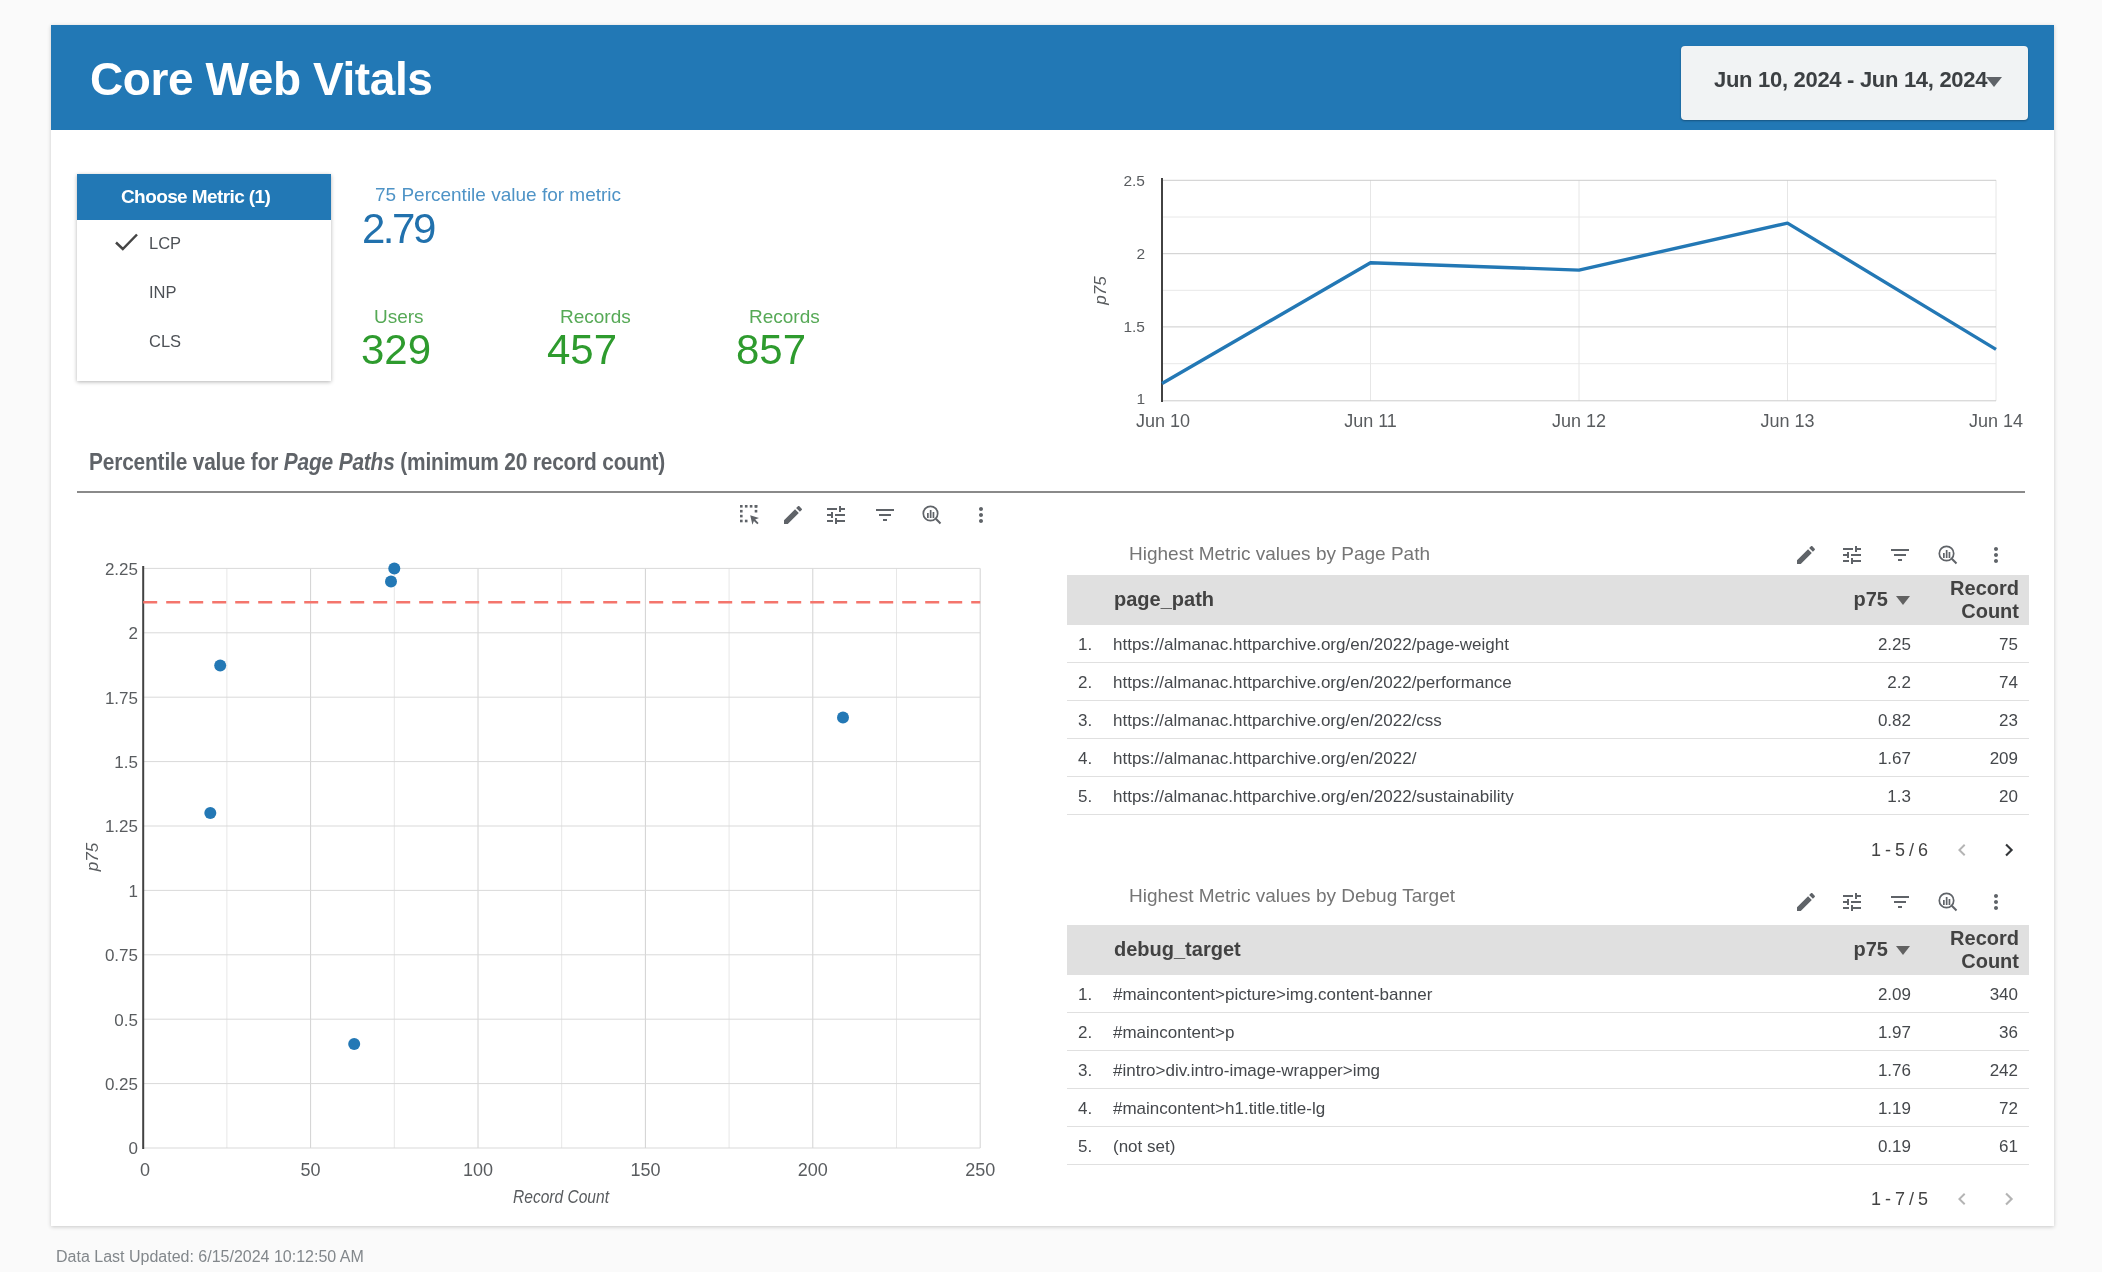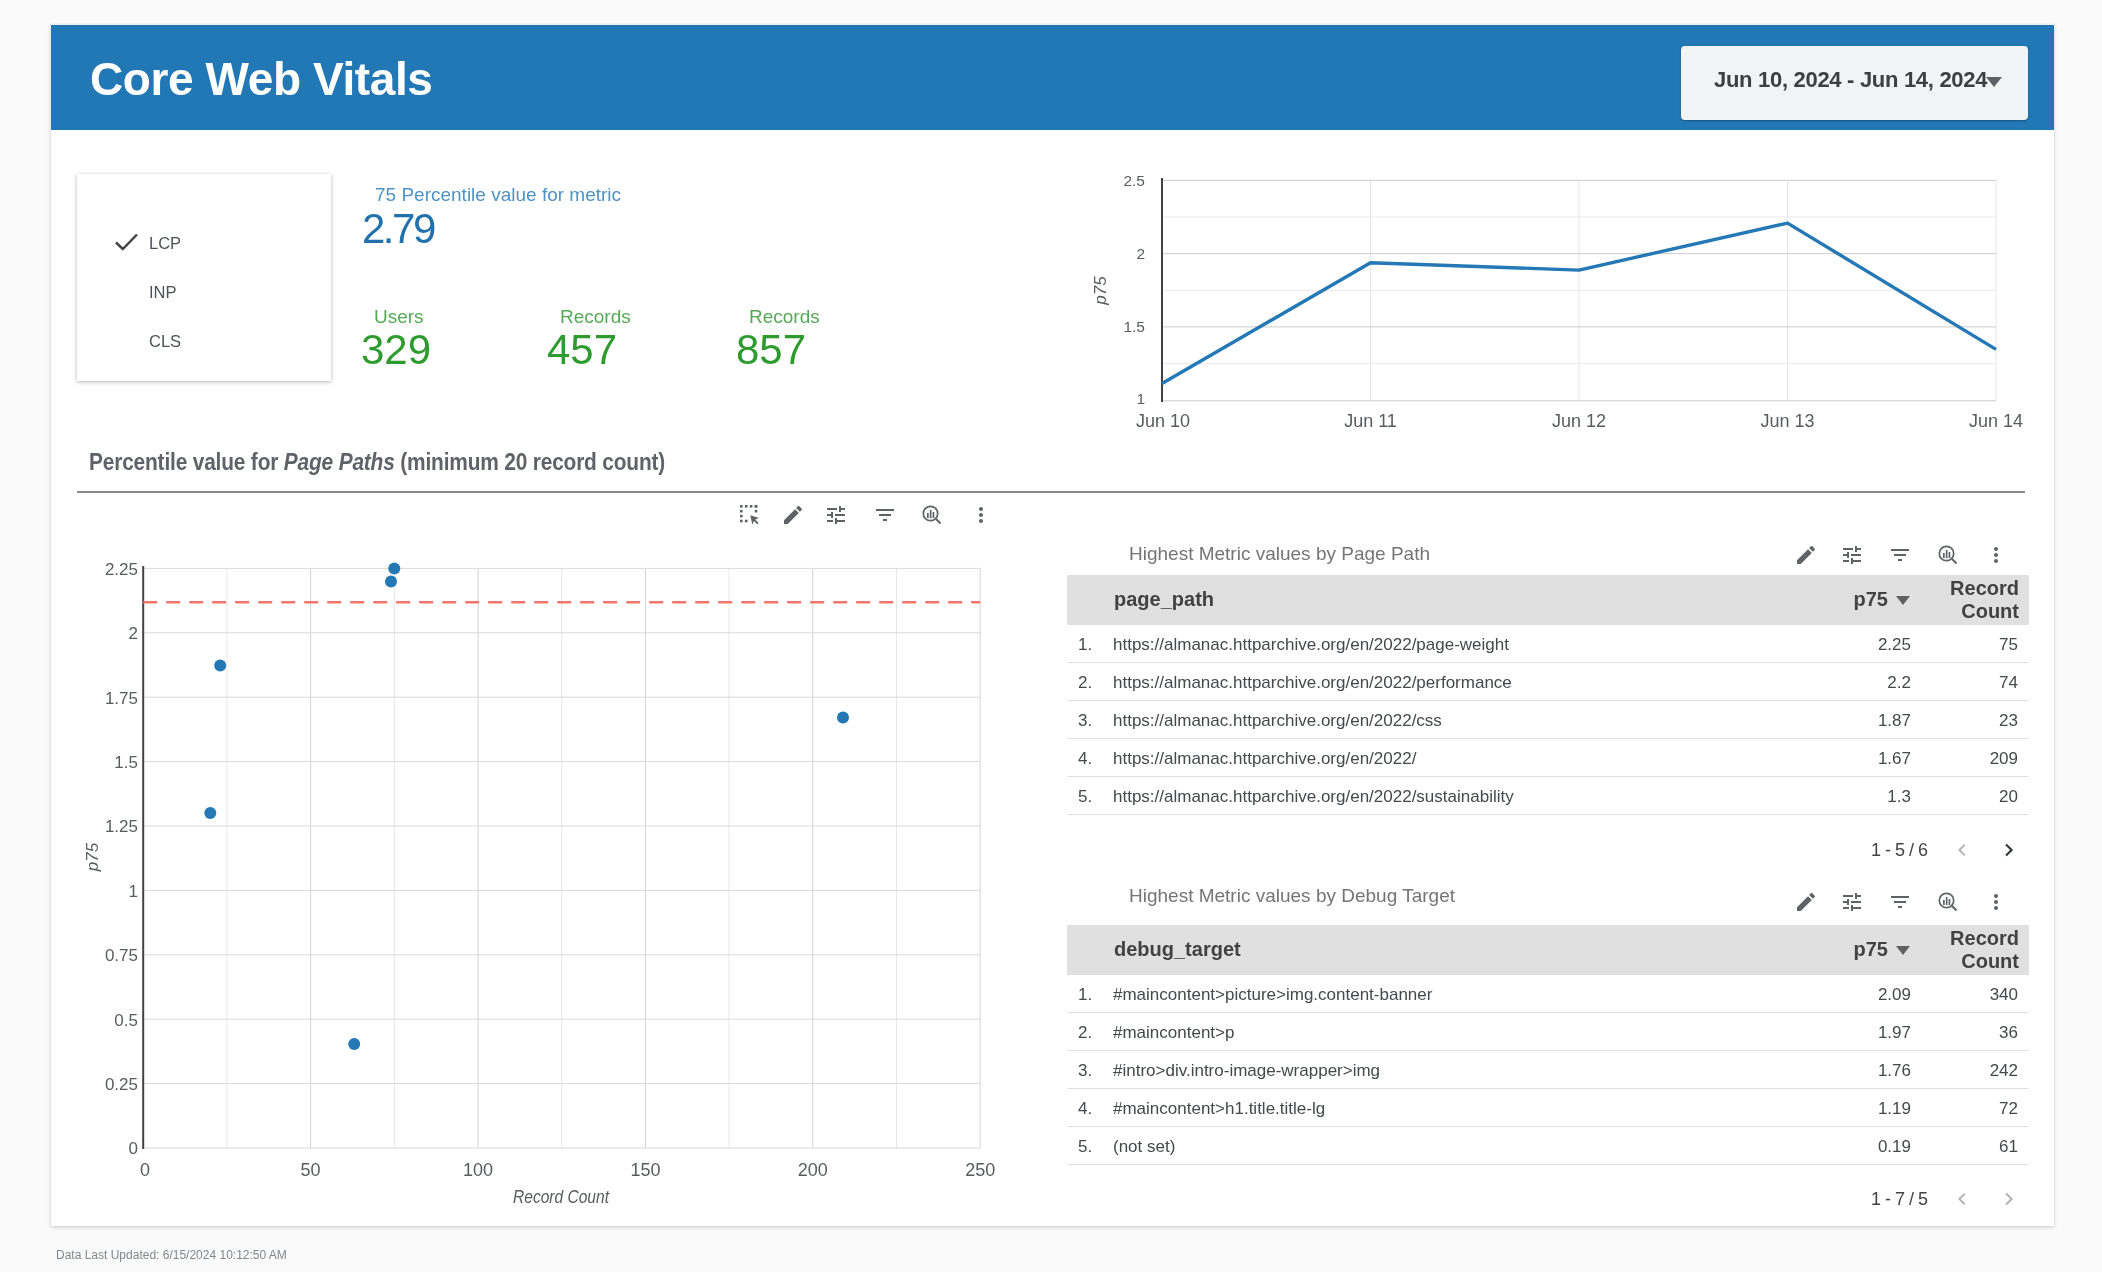--- a/index.html
+++ b/index.html
@@ -36,35 +36,36 @@
   .thead { width:962px; height:50px; background:#e0e0e0; position:absolute; left:1067px; }
   .th { position:absolute; font-weight:bold; font-size:20px; color:#424242; }
   .trow { position:absolute; left:1067px; width:962px; height:38px; font-size:17px; color:#45484c; border-bottom:1px solid #e0e0e0; }
   .rnum { position:absolute; left:11px; top:10px; }
   .rurl { position:absolute; left:46px; top:10px; }
   .rp75 { position:absolute; right:118px; top:10px; }
   .rcnt { position:absolute; right:11px; top:10px; }
   .pgtxt { position:absolute; font-size:18px; letter-spacing:-0.5px; color:#424242; }
   .tri { position:absolute; width:0; height:0; border-left:7px solid transparent;
     border-right:7px solid transparent; border-top:9px solid #616161; }
-  .footer { left:56px; top:1248px; font-size:12px; color:#82878b; }
+  .footer { left:56px; top:1248px; font-size:16px; color:#82878b; }
   svg { display:block; }
   svg text { font-family:"Liberation Sans", sans-serif; }
 </style>
 </head>
 <body>
 <div class="abs card"></div>
 <div class="abs topbar"></div>
 <div class="abs title">Core Web Vitals</div>
 <div class="abs datebtn">
     <span class="txt">Jun 10, 2024 - Jun 14, 2024</span>
     <span class="caret"></span>
   </div>
 
 <div class="abs mpanel">
+  <div class="mhead">Choose Metric (1)</div>
   <svg style="position:absolute;left:37px;top:58px" width="25" height="20" viewBox="0 0 25 20">
     <path d="M2 10.5 L8.8 17 L23 2.5" stroke="#454545" stroke-width="2.5" fill="none"></path>
   </svg>
   <div class="mitem" style="top:60px">LCP</div>
   <div class="mitem" style="top:109px">INP</div>
   <div class="mitem" style="top:158px">CLS</div>
 </div>
 
 <div class="abs sclabel blue-label" style="left:363px;top:184px">75 Percentile value for metric</div>
 <div class="abs scvalue blue-value" style="left:362px;top:205px;letter-spacing:-2.5px">2.79</div>
@@ -254,21 +255,21 @@
   </div>
 <div class="trow" style="top:663px">
     <span class="rnum">2.</span>
     <span class="rurl">https://almanac.httparchive.org/en/2022/performance</span>
     <span class="rp75">2.2</span>
     <span class="rcnt">74</span>
   </div>
 <div class="trow" style="top:701px">
     <span class="rnum">3.</span>
     <span class="rurl">https://almanac.httparchive.org/en/2022/css</span>
-    <span class="rp75">1.87</span>
+    <span class="rp75">0.82</span>
     <span class="rcnt">23</span>
   </div>
 <div class="trow" style="top:739px">
     <span class="rnum">4.</span>
     <span class="rurl">https://almanac.httparchive.org/en/2022/</span>
     <span class="rp75">1.67</span>
     <span class="rcnt">209</span>
   </div>
 <div class="trow" style="top:777px">
     <span class="rnum">5.</span>

